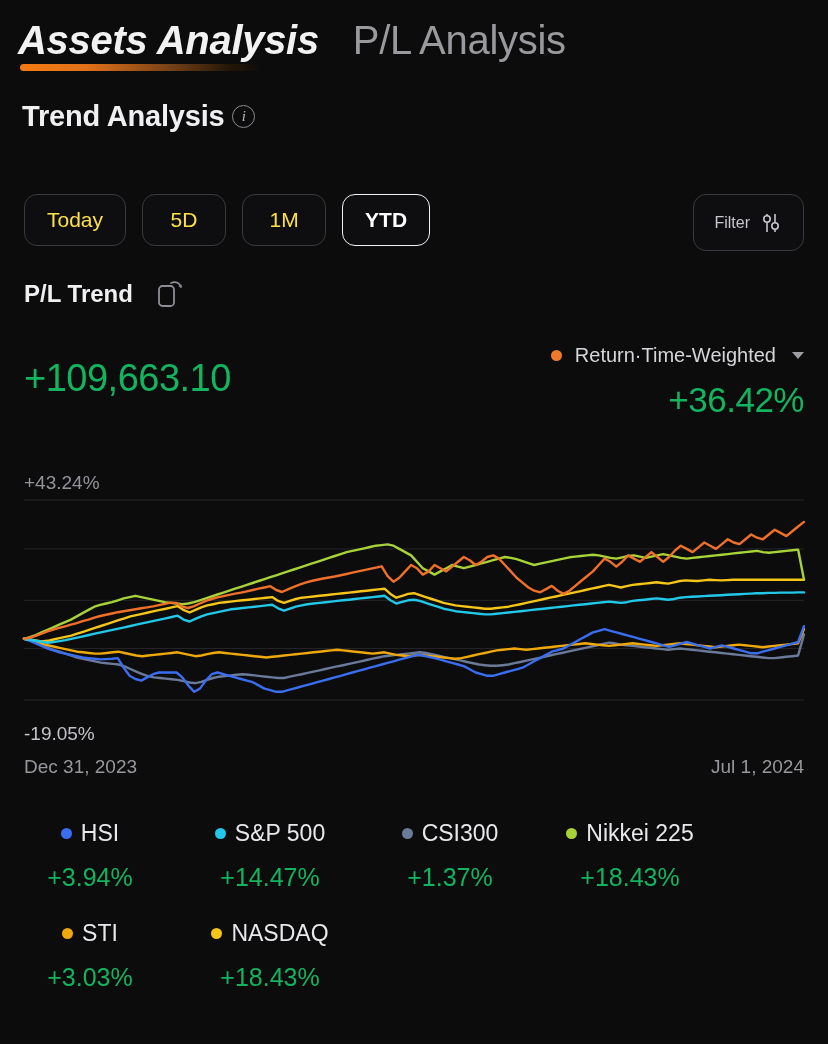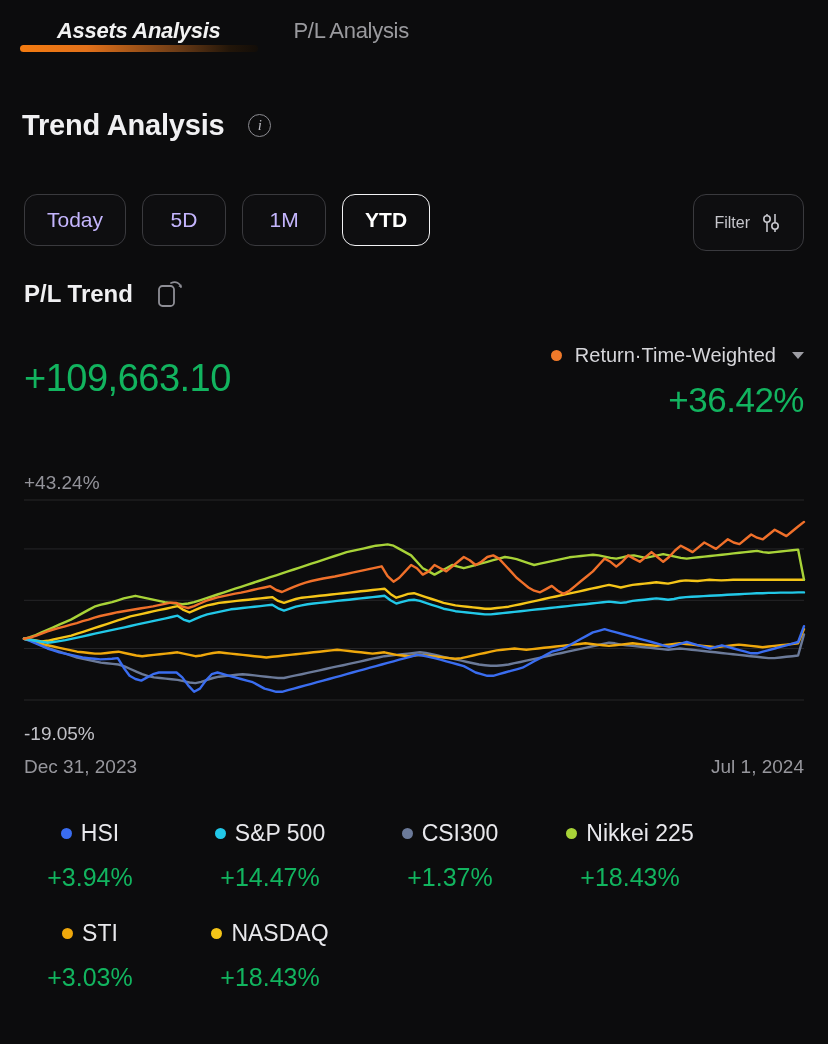--- a/index.html
+++ b/index.html
@@ -7,45 +7,45 @@
     width: 828px; height: 1044px;
     background: #0c0c0d;
     font-family: "Liberation Sans", sans-serif;
     overflow: hidden;
   }
   .page { position: relative; width: 828px; height: 1044px; background: #0c0c0d; }
 
   
   .tabs { position: absolute; left: 18px; top: 18px; display: flex; align-items: flex-end; gap: 34px; }
   .tab { position: relative; padding-bottom: 10px; cursor: pointer; }
-  .tab-label { font-size: 22px; letter-spacing: -0.3px; margin-left: 39px; }
+  .tab-label { font-size: 40px; letter-spacing: -0.3px; }
   .tab.active .tab-label {
     color: #f2f2f2; font-weight: bold; font-style: italic;
   }
   .tab.inactive .tab-label { color: #9a9a9e; font-weight: normal; }
   .tab-underline {
     position: absolute; left: 2px; bottom: 2px; height: 7px; width: 238px;
     border-radius: 4px;
     background: linear-gradient(90deg, #f47b10 0%, #e2711a 28%, #6d3c16 66%, #231609 88%, #120d08 100%);
   }
 
   
-  .sec-title-row { position: absolute; left: 22px; top: 109px; display: flex; align-items: center; gap: 24px; }
+  .sec-title-row { position: absolute; left: 22px; top: 100px; display: flex; align-items: center; gap: 8px; }
   .sec-title { font-size: 29px; font-weight: bold; color: #f0f0f2; letter-spacing: -0.2px; }
   .info-icon { width: 23px; height: 23px; border-radius: 50%; border: 1.6px solid #8c8c92;
     display: flex; align-items: center; justify-content: center; color: #b8b8be;
     font-size: 15px; font-family: "Liberation Serif", serif; font-style: italic; line-height: 1; }
 
   
   .chips { position: absolute; left: 24px; top: 194px; display: flex; gap: 16px; }
   .chip {
     height: 52px; min-width: 84px; padding: 0 22px;
     border: 1.4px solid #3a3a3e; border-radius: 13px;
     display: flex; align-items: center; justify-content: center;
-    color: #c4b5fd; font-size: 21px; cursor: pointer; background: #0e0e10;
+    color: #fde047; font-size: 21px; cursor: pointer; background: #0e0e10;
   }
   .chip.active { border-color: #f2f2f4; color: #ffffff; font-weight: bold; border-width: 1.8px; }
   .filter-btn {
     position: absolute; right: 24px; top: 194px;
     height: 57px; padding: 0 20px;
     border: 1.4px solid #3a3a3e; border-radius: 13px;
     display: flex; align-items: center; gap: 9px;
     color: #c6c6cc; font-size: 16px; cursor: pointer; background: #0e0e10;
   }
   .slider-icon { display: block; }

